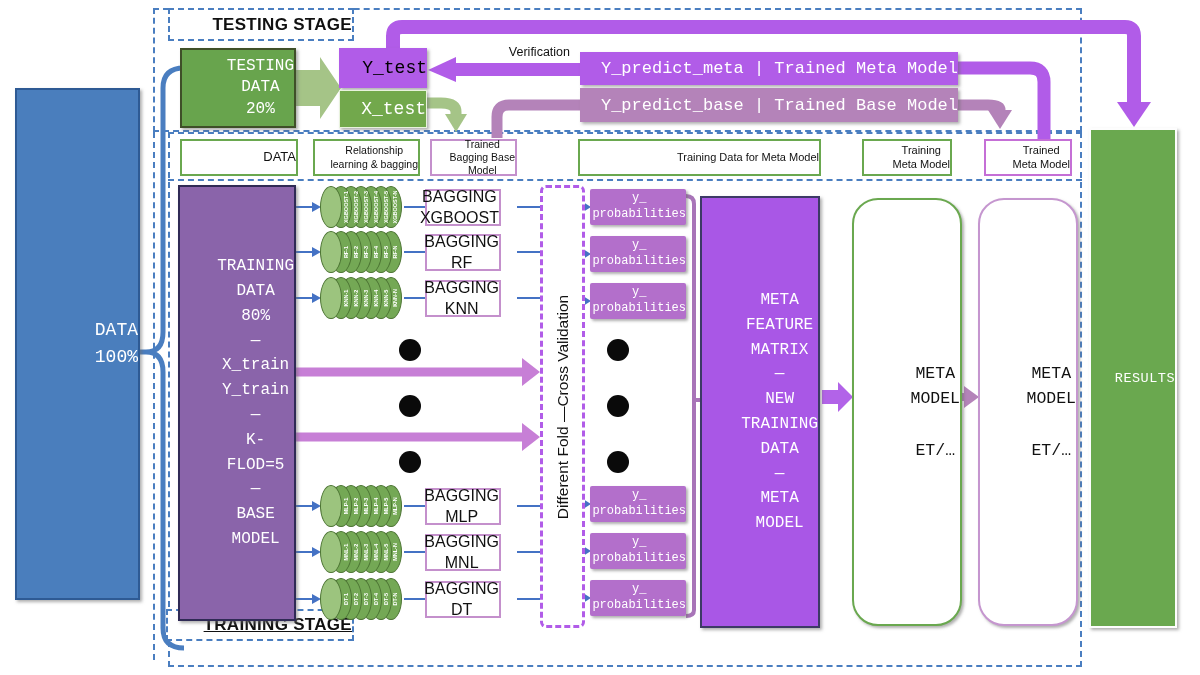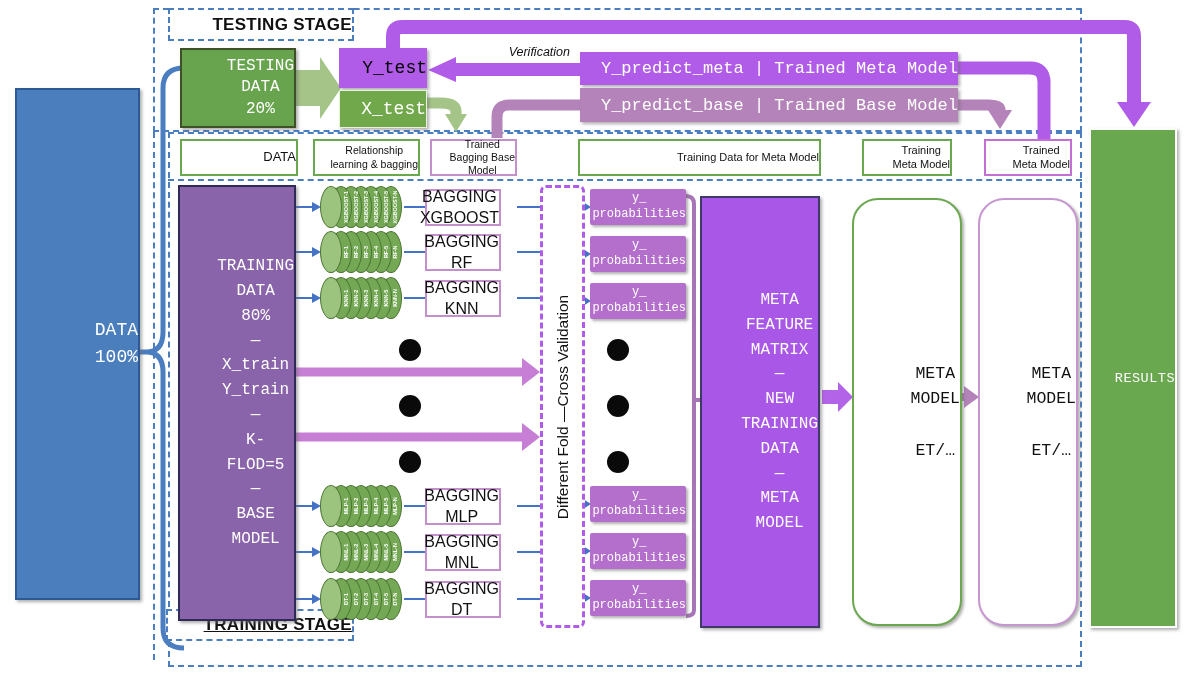--- a/index.html
+++ b/index.html
@@ -9,21 +9,21 @@
   .ctr{display:flex;align-items:center;justify-content:flex-end;text-align:center;}
   .shadow{box-shadow:2px 2px 3px rgba(110,110,110,.55);font-family:Liberation Mono, monospace;}
   
   .dashrect{border:2px dashed #4a7ec0;}
   .stage-label{background:#fff;border:2px dashed #4a7ec0;font-weight:bold;font-size:17px;color:#111;letter-spacing:.3px;}
   
   .data-box{left:15px;top:88px;width:125px;height:512px;background:#4a7ebd;border:2px solid #2e5a94;color:#fff;font-size:18px;line-height:1.5;}
   .testing-data{left:180px;top:48px;width:116px;height:80px;background:#68a44d;border:2px solid #3f4f28;color:#fff;font-size:16px;line-height:1.35;}
   .ytest{left:339px;top:48px;width:88px;height:40px;background:#b15ce8;color:#000000;font-size:18px;}
   .xtest{left:339px;top:90px;width:88px;height:38px;background:#72a84c;color:#fff;font-size:18px;border:1px solid #e8f2dd;}
-  .verif{left:440px;top:44px;width:130px;height:16px;color:#111;font-size:12.5px;font-style:italic;}
+  .verif{left:440px;top:44px;width:130px;height:16px;color:#111;font-size:12.5px;}
   .bar{left:580px;width:378px;color:#fff;font-size:17px;}
   .bar-meta{top:52px;height:33px;background:#b15ce8;}
   .bar-base{top:88px;height:34px;background:#b483b9;}
   .hdr{top:139px;height:37px;background:#fff;color:#111;border:2px solid #6aa84f;font-size:10.5px;line-height:1.25;}
   .hdr-purple{border-color:#c56fd6;}
   .training-data{left:178px;top:185px;width:118px;height:436px;background:#8a64aa;border:2px solid #2f2a55;color:#fff;font-size:16px;line-height:1.55;}
   .cyl{position:absolute;left:320px;width:82px;height:42px;}
   .e{position:absolute;top:0;width:22px;height:42px;border-radius:50%;background:#74a855;border:1px solid #4c7433;box-sizing:border-box;}
   .p0{left:60px}.p1{left:50px}.p2{left:40px}.p3{left:30px}.p4{left:20px}.p5{left:10px}
   .p6{left:0;background:#9cc47e;}

